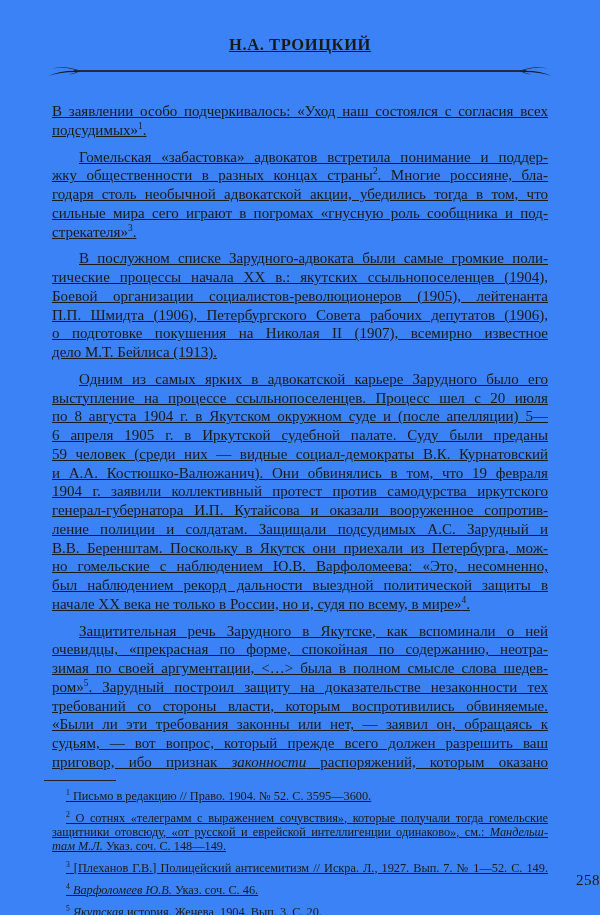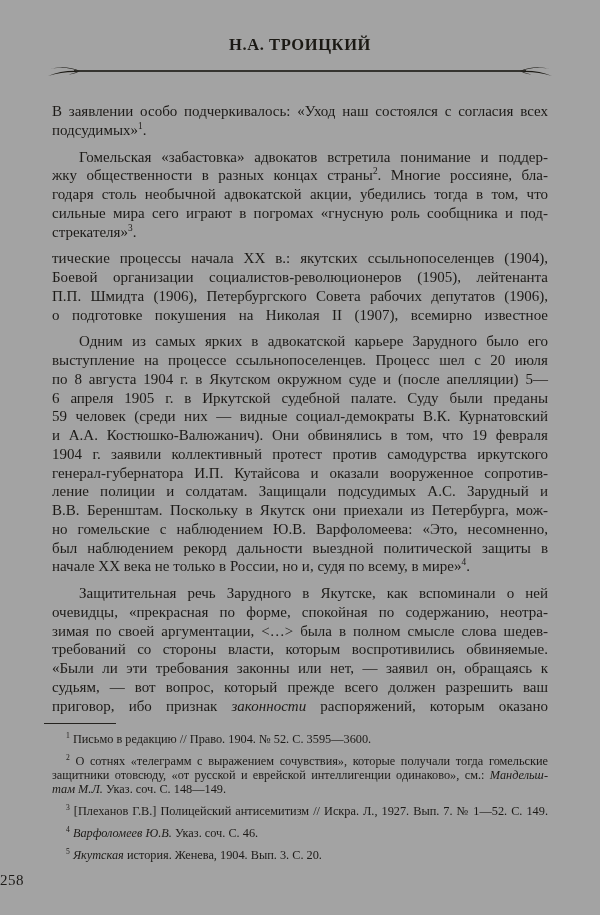--- a/index.html
+++ b/index.html
@@ -5,25 +5,26 @@
   html, body {
     margin: 0;
     padding: 0;
     background: #ffffff;
     font-family: "Liberation Serif", "DejaVu Serif", serif;
   }
   .page {
     position: relative;
     width: 600px;
     height: 915px;
-    background: #a3a3a3;
+    background: #3b82f6;
     color: #1c1a17;
     box-sizing: border-box;
     padding: 36px 44px 0 44px;
     overflow: hidden;
+    text-decoration: underline;
   }
   .running-head { text-align: center; }
   .author {
     font-weight: 700;
     font-size: 16.5px;
     line-height: 18px;
     letter-spacing: 0.6px;
     color: #1b1914;
   }
   .rule-row {
@@ -63,21 +64,21 @@
     font-size: 12.3px;
     line-height: 14px;
   }
   .footnotes .line { min-height: 14px; }
   .footnotes .line.ind { text-indent: 14px; }
   .page-number {
     position: absolute;
     left: 0;
     right: 0;
     bottom: 26px;
-    text-align: left;
+    text-align: right;
     font-size: 15px;
     letter-spacing: 0.5px;
     color: #1c1a17;
   }
 </style>
 </head>
 <body>
 
 <div class="page">
 
@@ -106,44 +107,47 @@
         <div class="line">подсудимых»<span class="sup">1</span>.</div>
       </div>
       <div class="para">
         <div class="line j ind">Гомельская «забастовка» адвокатов встретила понимание и поддер-</div>
         <div class="line j">жку общественности в разных концах страны<span class="sup">2</span>. Многие россияне, бла-</div>
         <div class="line j">годаря столь необычной адвокатской акции, убедились тогда в том, что</div>
         <div class="line j">сильные мира сего играют в погромах «гнусную роль сообщника и под-</div>
         <div class="line">стрекателя»<span class="sup">3</span>.</div>
       </div>
       <div class="para">
+        <div class="line j ind">В послужном списке Зарудного-адвоката были самые громкие поли-</div>
         <div class="line j">тические процессы начала XX в.: якутских ссыльнопоселенцев (1904),</div>
         <div class="line j">Боевой организации социалистов-революционеров (1905), лейтенанта</div>
         <div class="line j">П.П. Шмидта (1906), Петербургского Совета рабочих депутатов (1906),</div>
         <div class="line j">о подготовке покушения на Николая II (1907), всемирно известное</div>
+        <div class="line">дело М.Т. Бейлиса (1913).</div>
       </div>
       <div class="para">
         <div class="line j ind">Одним из самых ярких в адвокатской карьере Зарудного было его</div>
         <div class="line j">выступление на процессе ссыльнопоселенцев. Процесс шел с 20 июля</div>
         <div class="line j">по 8 августа 1904 г. в Якутском окружном суде и (после апелляции) 5—</div>
         <div class="line j">6 апреля 1905 г. в Иркутской судебной палате. Суду были преданы</div>
         <div class="line j">59 человек (среди них — видные социал-демократы В.К. Курнатовский</div>
         <div class="line j">и А.А. Костюшко-Валюжанич). Они обвинялись в том, что 19 февраля</div>
         <div class="line j">1904 г. заявили коллективный протест против самодурства иркутского</div>
         <div class="line j">генерал-губернатора И.П. Кутайсова и оказали вооруженное сопротив-</div>
         <div class="line j">ление полиции и солдатам. Защищали подсудимых А.С. Зарудный и</div>
         <div class="line j">В.В. Беренштам. Поскольку в Якутск они приехали из Петербурга, мож-</div>
         <div class="line j">но гомельские с наблюдением Ю.В. Варфоломеева: «Это, несомненно,</div>
         <div class="line j">был наблюдением рекорд дальности выездной политической защиты в</div>
         <div class="line">начале XX века не только в России, но и, судя по всему, в мире»<span class="sup">4</span>.</div>
       </div>
       <div class="para">
         <div class="line j ind">Защитительная речь Зарудного в Якутске, как вспоминали о ней</div>
         <div class="line j">очевидцы, «прекрасная по форме, спокойная по содержанию, неотра-</div>
         <div class="line j">зимая по своей аргументации, &lt;…&gt; была в полном смысле слова шедев-</div>
+        <div class="line j">ром»<span class="sup">5</span>. Зарудный построил защиту на доказательстве незаконности тех</div>
         <div class="line j">требований со стороны власти, которым воспротивились обвиняемые.</div>
         <div class="line j">«Были ли эти требования законны или нет, — заявил он, обращаясь к</div>
         <div class="line j">судьям, — вот вопрос, который прежде всего должен разрешить ваш</div>
         <div class="line j">приговор, ибо признак <span class="it">законности</span> распоряжений, которым оказано</div>
       </div>
     </div>
 
   <div class="fn-rule"></div>
 
   <div class="footnotes">

